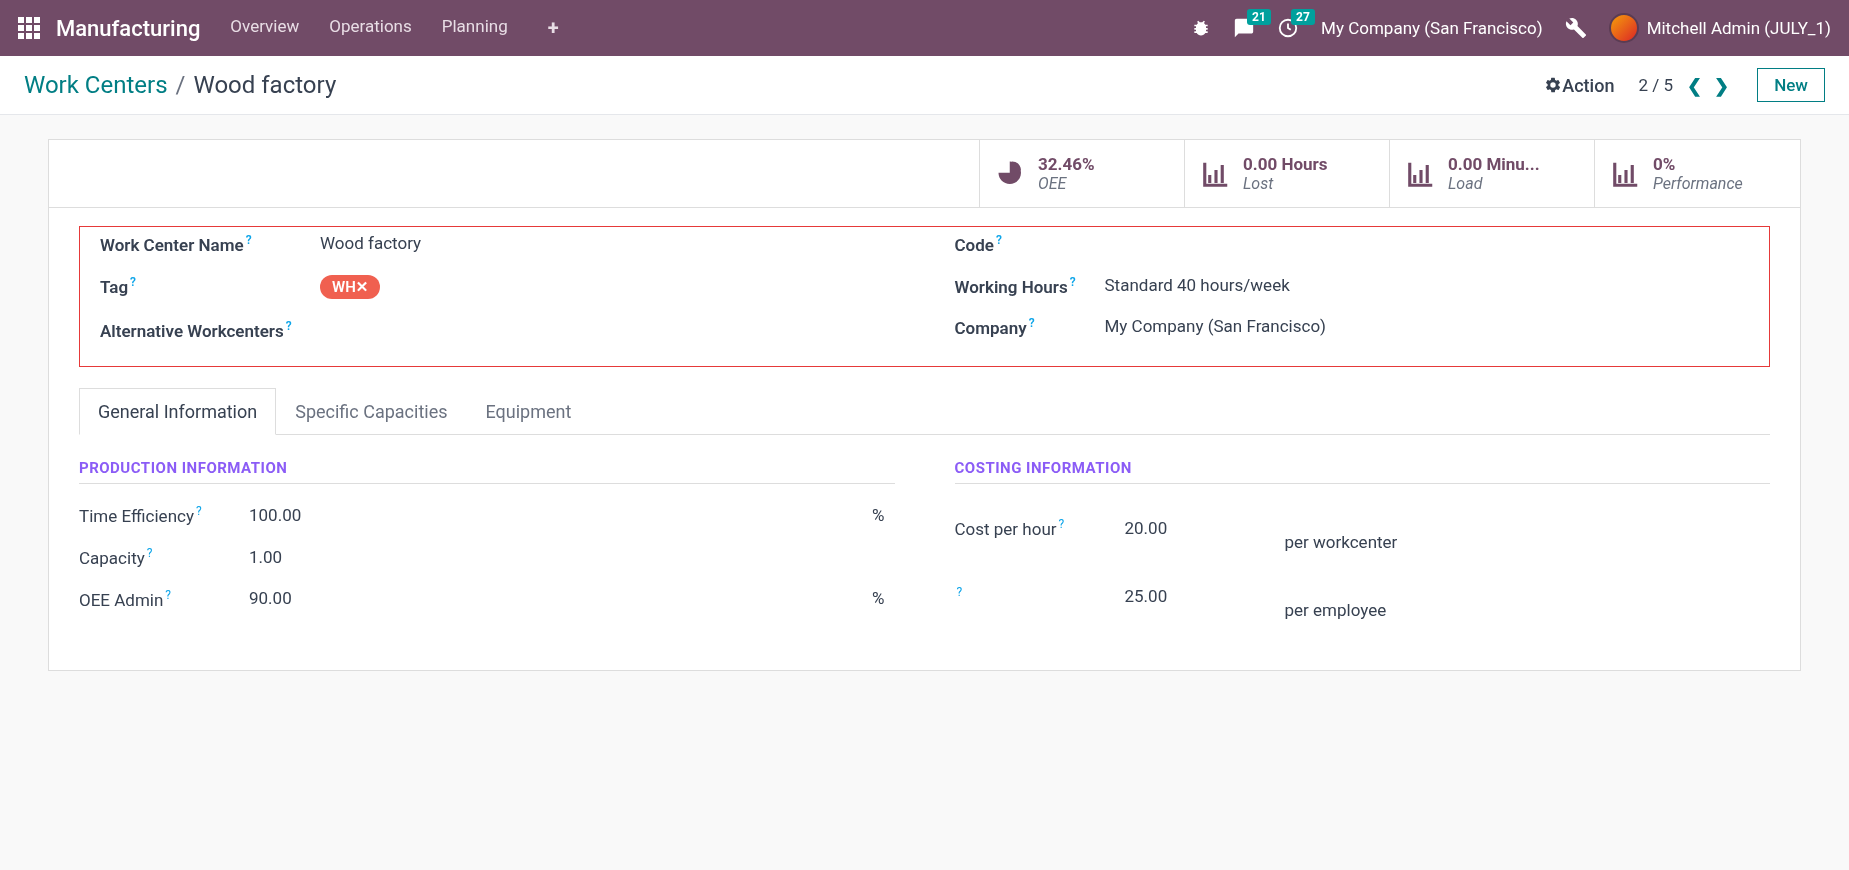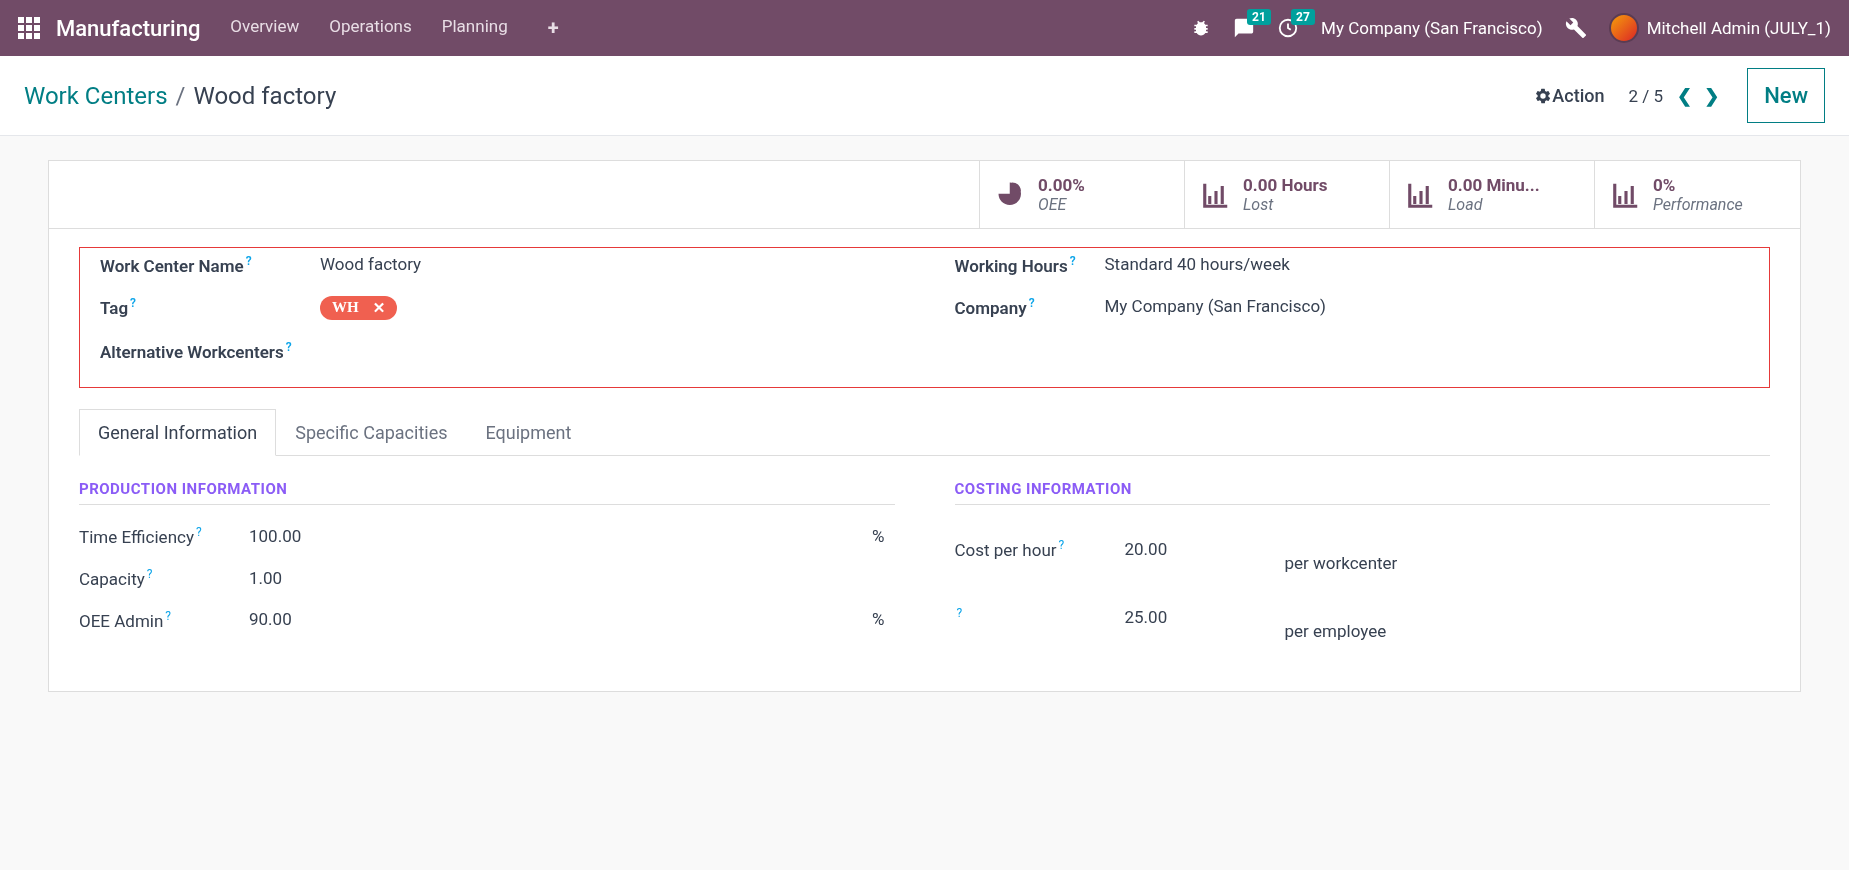--- a/index.html
+++ b/index.html
@@ -22,41 +22,41 @@
 .control-bar { background: #fff; padding: 12px 24px; display: flex; align-items: center; border-bottom: 1px solid #e5e7eb;}
 .breadcrumb { font-size: 24px; display:flex; align-items:center; gap:8px; }
 .breadcrumb-link { color: #017E84; cursor:pointer; }
 .breadcrumb-sep { color: #6b7280; }
 .breadcrumb-curr { color: #374151; }
 .ctrl-right { margin-left: auto; display: flex; align-items: center; gap: 24px; }
 .action-btn { display:flex; align-items:center; font-size:18px; color:#374151; cursor:pointer; font-weight:500;}
 .pager { font-size:17px; color:#374151; display:flex; align-items:center; gap:10px;}
 .pager-arrows { display:flex; gap:4px; }
 .arrow { color:#017E84; font-size:18px; cursor:pointer; font-weight:bold; padding:0 4px;}
-.new-btn { border: 1.5px solid #017E84; color:#017E84; padding: 14px 16px; font-size:22px; font-weight:500; cursor:pointer; }
+.new-btn { border: 1.5px solid #017E84; color:#017E84; padding: 6px 16px; font-size:17px; font-weight:500; cursor:pointer; }
 
 .content { padding: 24px 48px; }
 .sheet { background:#fff; border:1px solid #ddd; }
 .stat-row { display:flex; border-bottom:1px solid #ddd; }
 .stat-spacer { flex:1; border-right:1px solid #ddd; }
 .stat-box { width:205px; padding:14px 16px; border-right:1px solid #ddd; display:flex; align-items:center; gap:12px; cursor:pointer;}
 .stat-box:last-child { border-right:none; }
 .stat-icon { color:#714B67; font-size:28px; flex-shrink:0; }
 .stat-text .value { color:#714B67; font-weight:bold; font-size:17px; }
 .stat-text .label { color:#6b7280; font-size:16px;font-style:italic; }
 
 .form-body { padding: 18px 30px 30px; }
 .highlighted { border: 1.5px solid #e63939; padding: 6px 20px; display:flex; gap:60px; margin-bottom:20px;}
 .form-col { flex:1; }
 .form-row { display:flex; margin-bottom:20px; align-items:flex-start;}
 .form-label { width:220px; font-weight:600; font-size:17px; color:#374151; position:relative;}
 .form-label2 { width:150px; font-weight:600; font-size:17px; color:#374151; position:relative;}
 .help-q { color:#0ea5e9; font-size:12px; vertical-align:super; margin-left:2px; cursor:help;}
 .form-value { font-size:17px; color:#374151;}
-.tag-pill { background:#F06050; color:#fff; padding:3px 12px; border-radius:20px; font-weight:600; font-size:15px; display:inline-flex; align-items:center; gap:14px;font-family:Liberation Serif, serif;}
+.tag-pill { background:#F06050; color:#fff; padding:3px 12px; border-radius:20px; font-weight:600; font-size:15px; display:inline-flex; align-items:center; gap:0;}
 
 .tabs { display:flex; border-bottom:1px solid #ddd; margin-bottom:24px;}
 .tab { padding:12px 18px; font-size:18px; cursor:pointer; color:#6b7280; border:1px solid transparent; position:relative; top:1px; }
 .tab.active { color:#374151; border:1px solid #ddd; border-bottom:1px solid #fff; background:#fff;}
 
 .section-row { display:flex; gap:60px; }
 .section { flex:1; }
 .section-title { text-transform:uppercase; font-weight:700; color:#8b5cf6; font-size:15px; letter-spacing:0.5px; border-bottom:1px solid #ddd; padding-bottom:6px; margin-bottom:20px;}
 .data-row { display:flex; margin-bottom:20px; align-items:center;}
 .data-label { width:170px; font-weight:400; font-size:17px; }
@@ -148,21 +148,21 @@
   <div class="sheet">
     <div class="stat-row">
       <div class="stat-spacer"></div>
       <div class="stat-box">
         <div class="stat-icon">
           <svg width="30" height="30" viewBox="0 0 24 24" fill="#714B67">
               <path d="M11 2v9H2c0 5 4 9 9 9s9-4 9-9-4-9-9-9zm2 0v7h7c0-3.87-3.13-7-7-7z"></path>
             </svg>
         </div>
         <div class="stat-text">
-            <div class="value">0.00%</div>
+            <div class="value">32.46%</div>
             <div class="label">OEE</div>
           </div>
       </div>
       <div class="stat-box">
         <div class="stat-icon">
           <svg width="30" height="30" viewBox="0 0 24 24" fill="none" stroke="#714B67" stroke-width="2.5">
               <path d="M3 3v18h18"></path>
               <path d="M7 14v4M12 10v8M17 6v12" stroke-linecap="square"></path>
             </svg>
         </div>
@@ -212,20 +212,23 @@
                   <span>✕</span>
                 </span>
             </div>
           </div>
           <div class="form-row">
             <div class="form-label"><span>Alternative Workcenters</span><sup class="help-q">?</sup></div>
           </div>
         </div>
         <div class="form-col">
           <div class="form-row">
+            <div class="form-label2"><span>Code</span><sup class="help-q">?</sup></div>
+          </div>
+          <div class="form-row">
             <div class="form-label2"><span>Working Hours</span><sup class="help-q">?</sup></div>
             <div class="form-value">Standard 40 hours/week</div>
           </div>
           <div class="form-row">
             <div class="form-label2"><span>Company</span><sup class="help-q">?</sup></div>
             <div class="form-value">My Company (San Francisco)</div>
           </div>
         </div>
       </div>
 

